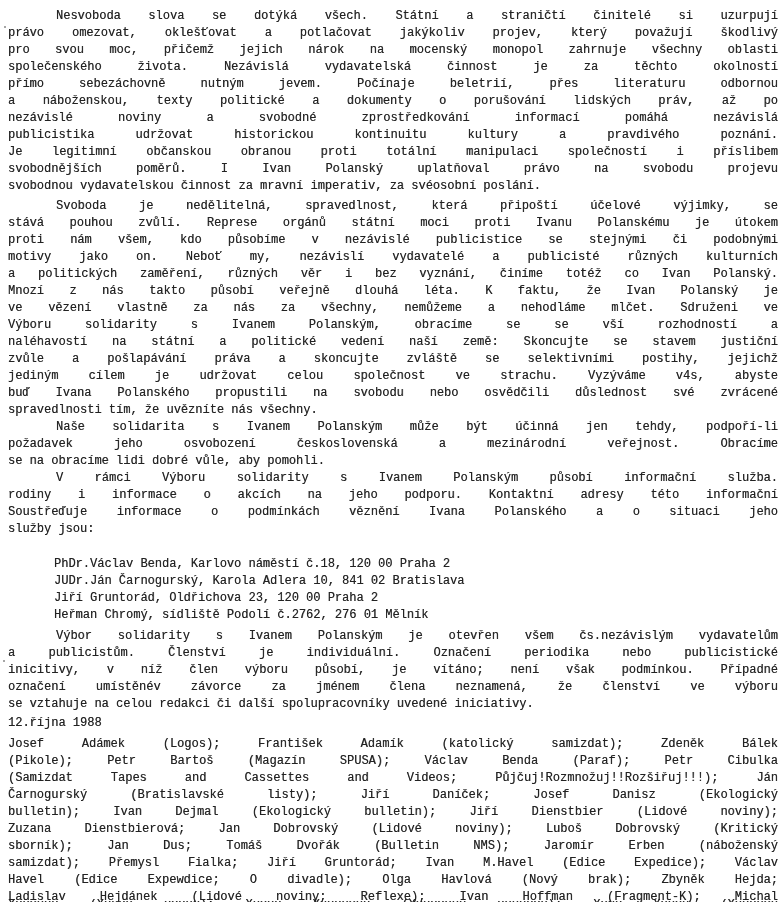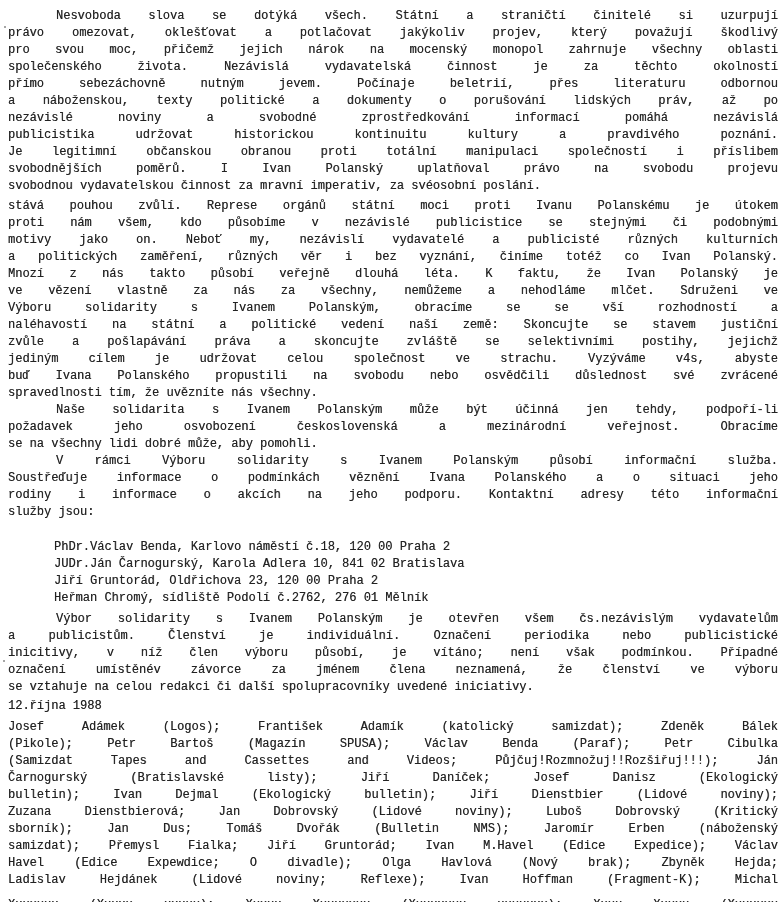--- a/index.html
+++ b/index.html
@@ -74,42 +74,43 @@
         <div class="line just" data-name="text-line">společenského života. Nezávislá vydavatelská činnost je za těchto okolností</div>
         <div class="line just" data-name="text-line">přímo sebezáchovně nutným jevem. Počínaje beletrií, přes literaturu odbornou</div>
         <div class="line just" data-name="text-line">a náboženskou, texty politické a dokumenty o porušování lidských práv, až po</div>
         <div class="line just" data-name="text-line">nezávislé noviny a svobodné zprostředkování informací pomáhá nezávislá</div>
         <div class="line just" data-name="text-line">publicistika udržovat historickou kontinuitu kultury a pravdivého poznání.</div>
         <div class="line just" data-name="text-line">Je legitimní občanskou obranou proti totální manipulaci společností i příslibem</div>
         <div class="line just" data-name="text-line">svobodnějších poměrů. I Ivan Polanský uplatňoval právo na svobodu projevu</div>
         <div class="line" data-name="text-line">svobodnou vydavatelskou činnost za mravní imperativ, za svéosobní poslání.</div>
       </div>
       <div class="block" data-name="paragraph-2">
+        <div class="line just indent" data-name="text-line">Svoboda je nedělitelná, spravedlnost, která připoští účelové výjimky, se</div>
         <div class="line just" data-name="text-line">stává pouhou zvůlí. Represe orgánů státní moci proti Ivanu Polanskému je útokem</div>
         <div class="line just" data-name="text-line">proti nám všem, kdo působíme v nezávislé publicistice se stejnými či podobnými</div>
         <div class="line just" data-name="text-line">motivy jako on. Neboť my, nezávislí vydavatelé a publicisté různých kulturních</div>
         <div class="line just" data-name="text-line">a politických zaměření, různých věr i bez vyznání, činíme totéž co Ivan Polanský.</div>
         <div class="line just" data-name="text-line">Mnozí z nás takto působí veřejně dlouhá léta. K faktu, že Ivan Polanský je</div>
         <div class="line just" data-name="text-line">ve vězení vlastně za nás za všechny, nemůžeme a nehodláme mlčet. Sdruženi ve</div>
         <div class="line just" data-name="text-line">Výboru solidarity s Ivanem Polanským, obracíme se se vší rozhodností a</div>
         <div class="line just" data-name="text-line">naléhavostí na státní a politické vedení naší země: Skoncujte se stavem justiční</div>
         <div class="line just" data-name="text-line">zvůle a pošlapávání práva a skoncujte zvláště se selektivními postihy, jejichž</div>
         <div class="line just" data-name="text-line">jediným cílem je udržovat celou společnost ve strachu. Vyzýváme v4s, abyste</div>
         <div class="line just" data-name="text-line">buď Ivana Polanského propustili na svobodu nebo osvědčili důslednost své zvrácené</div>
         <div class="line" data-name="text-line">spravedlnosti tím, že uvězníte nás všechny.</div>
       </div>
       <div class="block" data-name="paragraph-3">
         <div class="line just indent" data-name="text-line">Naše solidarita s Ivanem Polanským může být účinná jen tehdy, podpoří-li</div>
         <div class="line just" data-name="text-line">požadavek jeho osvobození československá a mezinárodní veřejnost. Obracíme</div>
-        <div class="line" data-name="text-line">se na všechny lidi dobré může, aby pomohli.</div>
+        <div class="line" data-name="text-line">se na obracíme lidi dobré vůle, aby pomohli.</div>
       </div>
       <div class="block" data-name="paragraph-4">
         <div class="line just indent" data-name="text-line">V rámci Výboru solidarity s Ivanem Polanským působí informační služba.</div>
+        <div class="line just" data-name="text-line">rodiny i informace o akcích na jeho podporu. Kontaktní adresy této informační</div>
         <div class="line just" data-name="text-line">Soustřeďuje informace o podmínkách věznění Ivana Polanského a o situaci jeho</div>
-        <div class="line just" data-name="text-line">rodiny i informace o akcích na jeho podporu. Kontaktní adresy této informační</div>
         <div class="line" data-name="text-line">služby jsou:</div>
       </div>
       <div class="block" data-name="contact-addresses">
         <div class="line addr" data-name="text-line">PhDr.Václav Benda, Karlovo náměstí č.18, 120 00 Praha 2</div>
         <div class="line addr" data-name="text-line">JUDr.Ján Čarnogurský, Karola Adlera 10, 841 02 Bratislava</div>
         <div class="line addr" data-name="text-line">Jiří Gruntorád, Oldřichova 23, 120 00 Praha 2</div>
         <div class="line addr" data-name="text-line">Heřman Chromý, sídliště Podolí č.2762, 276 01 Mělník</div>
       </div>
       <div class="block" data-name="paragraph-5">
         <div class="line just indent" data-name="text-line">Výbor solidarity s Ivanem Polanským je otevřen všem čs.nezávislým vydavatelům</div>

